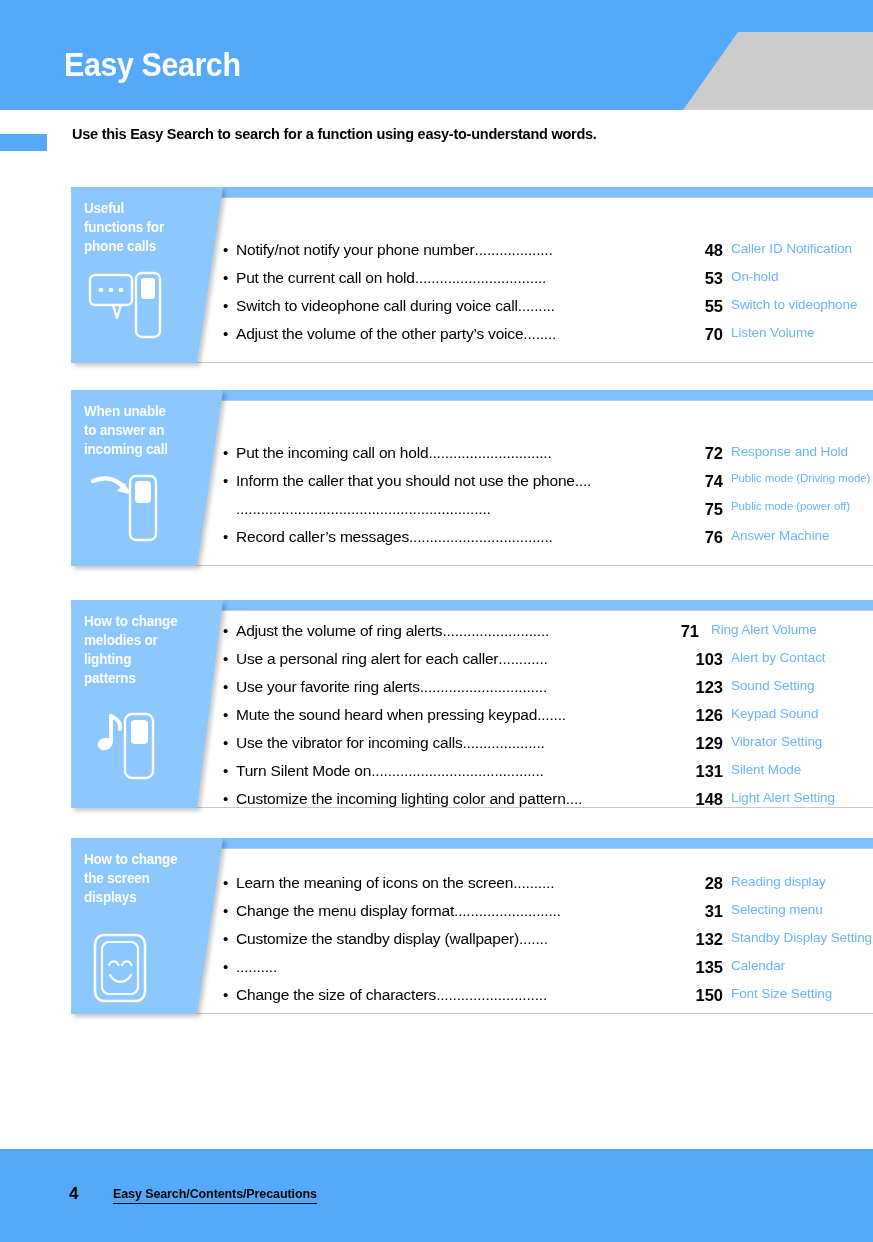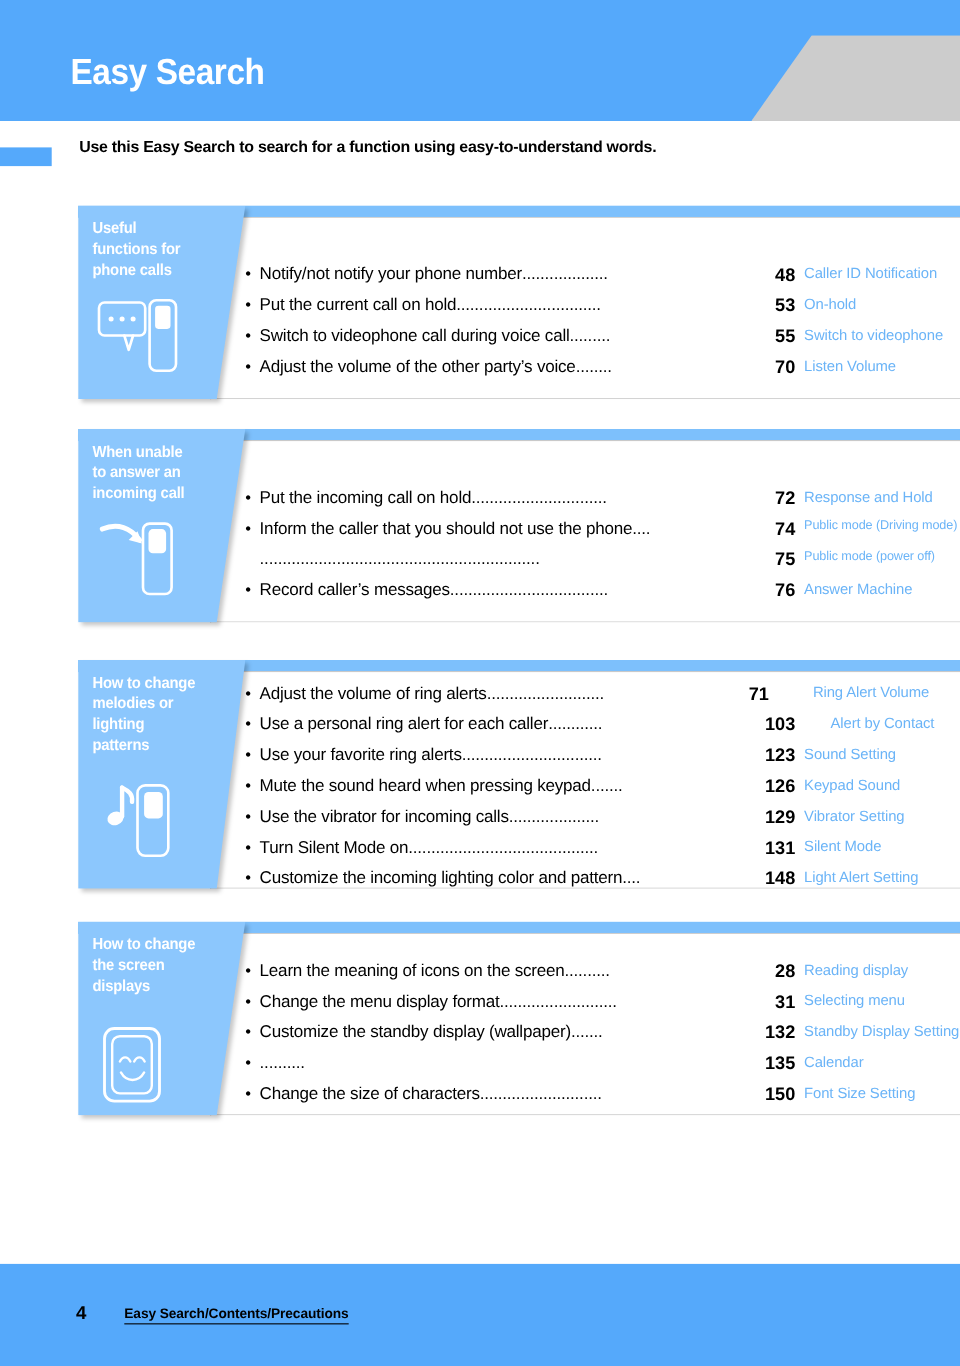--- a/index.html
+++ b/index.html
@@ -240,28 +240,28 @@
         <rect x="38" y="4" width="28" height="64" rx="7" fill="none" stroke="#ffffff" stroke-width="2.4" stroke-linecap="round" stroke-linejoin="round"></rect>
         <rect x="44" y="10" width="17" height="24" rx="4" fill="#ffffff"></rect>
       </svg></div>
         </div>
         <div style="position: absolute; left: 152px; top: 22px; width: 674px;">
           <div class="row" style="height: 28px;">
             <span class="bullet">•</span>
             <span class="row-text">Adjust the volume of ring alerts</span>
             <span class="row-dots"> ..........................</span>
             <span class="row-page" style="left: 440px; width: 36px;">71</span>
-            <span class="row-label" style="left: 516px;">Ring Alert Volume</span>
+            <span class="row-label" style="left: 488px;">Ring Alert Volume</span>
           </div>
           <div class="row" style="height: 28px;">
             <span class="bullet">•</span>
             <span class="row-text">Use a personal ring alert for each caller</span>
             <span class="row-dots">............</span>
             <span class="row-page" style="left: 464px; width: 36px;">103</span>
-            <span class="row-label" style="left: 532px;">Alert by Contact</span>
+            <span class="row-label" style="left: 508px;">Alert by Contact</span>
           </div>
           <div class="row" style="height: 28px;">
             <span class="bullet">•</span>
             <span class="row-text">Use your favorite ring alerts</span>
             <span class="row-dots">...............................</span>
             <span class="row-page" style="left: 464px; width: 36px;">123</span>
             <span class="row-label" style="left: 508px;">Sound Setting</span>
           </div>
           <div class="row" style="height: 28px;">
             <span class="bullet">•</span>

